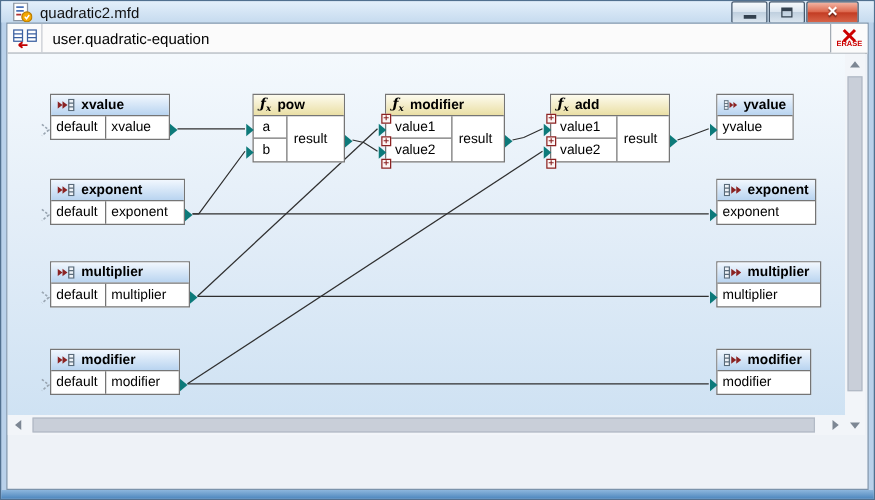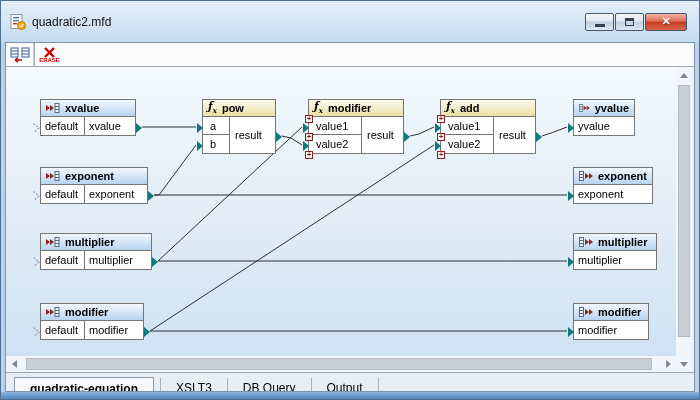--- a/index.html
+++ b/index.html
@@ -1,19 +1,19 @@
 <!DOCTYPE html>
 <html><head>
 <meta charset="utf-8">
 <style>
   * { box-sizing: border-box; margin: 0; padding: 0; }
   html,body { width:700px; height:400px; font-family:"Liberation Sans",sans-serif; }
   .window { width:700px; height:400px; background:#b9d1ea; border:1px solid #51708f; display:flex; flex-direction:column; }
   
-  .titlebar { height:41px; display:flex; align-items:center; padding:0 8px 0 9px; background:linear-gradient(#e3effa,#c6dbef); }
+  .titlebar { height:17px; display:flex; align-items:center; padding:0 8px 0 9px; background:linear-gradient(#e3effa,#c6dbef); }
   .app-icon { width:16px; height:16px; margin-right:6px; flex:0 0 auto; }
   .win-title { font-size:12px; color:#111; flex:1 1 auto; }
   .win-btns { display:flex; gap:1px; margin-right:4px; }
   .win-btn { width:29px; height:18px; border:1px solid #46586c; border-radius:2px;
     background:linear-gradient(#f7fafc,#dce6f0 45%,#c0d0df 50%,#dbe6f0);
     display:flex; align-items:center; justify-content:center; position:relative; }
   .win-btn.close { width:42px; background:linear-gradient(#f3b5a4,#dd6a50 45%,#c33d24 52%,#d8654a); color:#fff; font-size:11px; font-weight:bold; text-shadow:0 1px 1px rgba(0,0,0,.45); }
   .glyph-min { width:10px; height:3px; background:#33414f; margin-top:7px; }
   .glyph-max { width:9px; height:8px; border:1px solid #33414f; border-top:3px solid #33414f; background:transparent; }
   
@@ -102,20 +102,21 @@
         <svg width="20" height="16" viewBox="0 0 20 16">
           <rect x="1" y="1" width="7" height="9" fill="#fff" stroke="#3a5fa0"></rect>
           <line x1="1" y1="4" x2="8" y2="4" stroke="#3a5fa0"></line>
           <line x1="1" y1="7" x2="8" y2="7" stroke="#3a5fa0"></line>
           <rect x="12" y="1" width="7" height="9" fill="#fff" stroke="#3a5fa0"></rect>
           <line x1="12" y1="4" x2="19" y2="4" stroke="#3a5fa0"></line>
           <line x1="12" y1="7" x2="19" y2="7" stroke="#3a5fa0"></line>
           <path d="M12 13 H5 M5 13 l3 -2.2 M5 13 l3 2.2" stroke="#c00000" stroke-width="1.4" fill="none"></path>
         </svg>
       </span>
+      <span class="map-title">user.quadratic-equation</span>
       <div class="erase-btn">
         <svg width="13" height="11" viewBox="0 0 13 11">
           <path d="M2 1 L11 10 M11 1 L2 10" stroke="#cc0000" stroke-width="2.4" fill="none"></path>
         </svg>
         <span class="erase-label">ERASE</span>
       </div>
     </div>
 
     <div class="canvas">
 
@@ -358,24 +359,18 @@
     <div class="vscroll">
       <div class="sc-btn" style="left:0;top:0;">
           <span class="tri-u"></span>
         </div>
       <div class="v-thumb"></div>
       <div class="sc-btn" style="left:0;bottom:0;">
           <span class="tri-d"></span>
         </div>
     </div>
 
-    <div class="tabbar">
-      <span class="tab active">quadratic-equation</span>
-      <span class="tab plain" style="border-left:1px solid #aab3bd;margin-left:6px;">XSLT3</span>
-      <span class="tab plain">DB Query</span>
-      <span class="tab plain">Output</span>
-    </div>
 
   </div>
 
   <div class="bottom-strip"></div>
 
 </div>
 
 </body></html>

